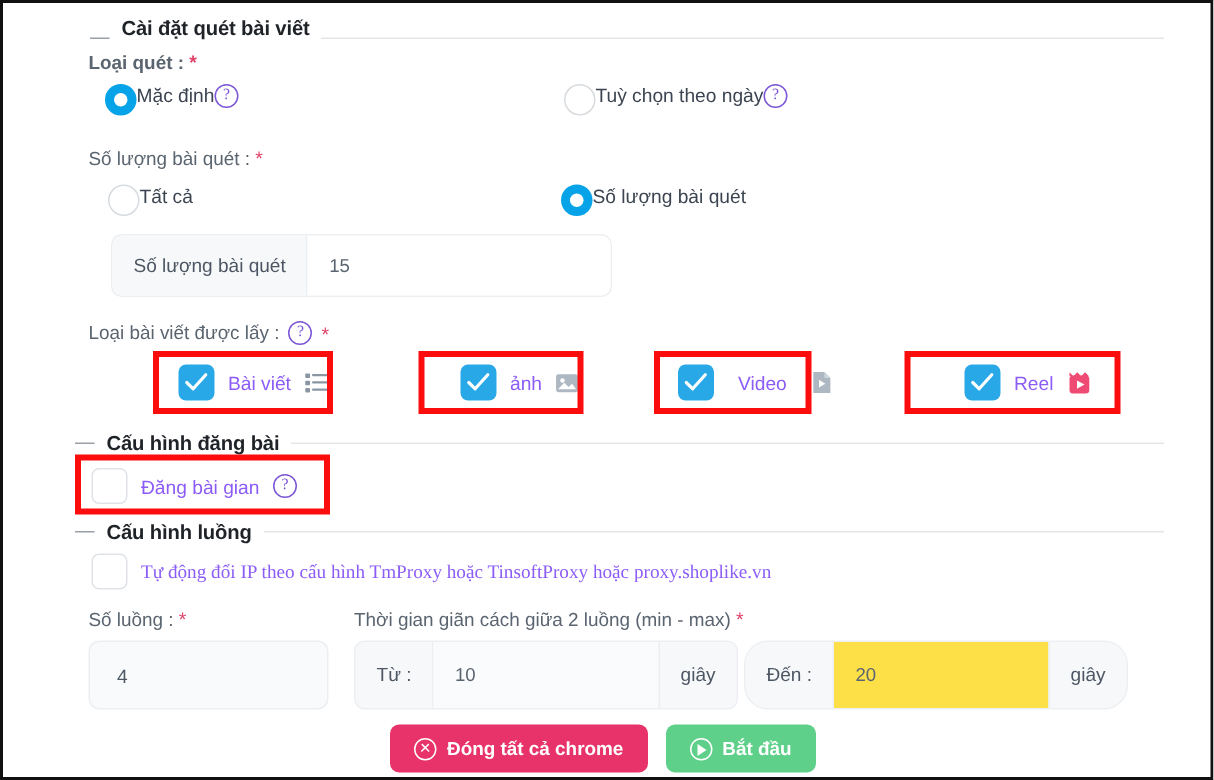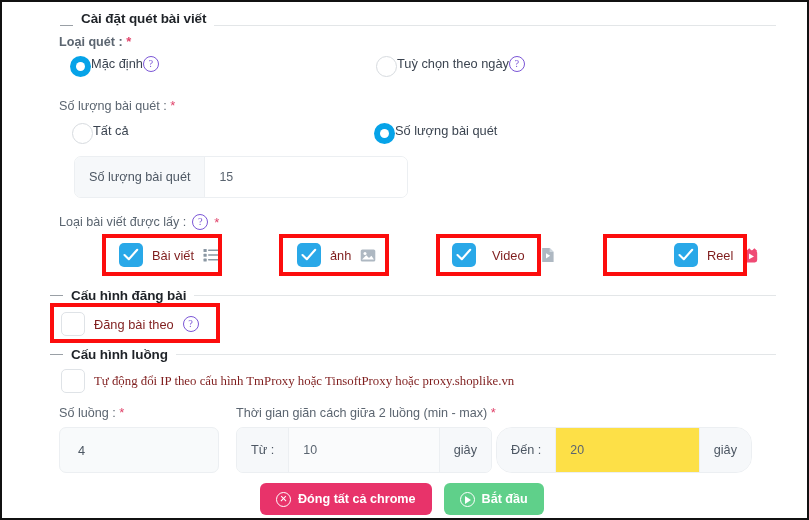--- a/index.html
+++ b/index.html
@@ -99,21 +99,21 @@
     border-radius: 5px;
     background: #29a8e8;
     flex: 0 0 auto;
     position: relative;
   }
   .chk svg { position: absolute; left: 4px; top: 5px; }
   .chk.off {
     background: #fff;
     border: 1.4px solid #dfe3e7;
   }
-  .chk-label { font-size: 12.8px; color: #7f1d1d; white-space: nowrap; }
+  .chk-label { font-size: 12.8px; color: #8b5cf6; white-space: nowrap; }
 
   
   .annot {
     position: absolute;
     border: 4px solid #fc0d0d;
     background: transparent;
     pointer-events: none;
   }
 
   
@@ -255,21 +255,21 @@
     <svg width="16" height="14" viewBox="0 0 16 14">
       <rect x="0.5" y="1" width="3.2" height="3" rx="0.6" fill="#8a97a3"></rect>
       <rect x="5" y="1.4" width="10.5" height="1.5" rx="0.7" fill="#8a97a3"></rect>
       <rect x="0.5" y="5.8" width="3.2" height="3" rx="0.6" fill="#8a97a3"></rect>
       <rect x="5" y="6.2" width="10.5" height="1.5" rx="0.7" fill="#8a97a3"></rect>
       <rect x="0.5" y="10.6" width="3.2" height="3" rx="0.6" fill="#8a97a3"></rect>
       <rect x="5" y="11" width="10.5" height="1.5" rx="0.7" fill="#8a97a3"></rect>
     </svg>
   </div>
 
-  <div class="chk-row" style="position:absolute; left:295px; top:241px;">
+  <div class="chk-row" style="position:absolute; left:305px; top:241px;">
     <span class="chk">
       <svg width="16" height="14" viewBox="0 0 16 14">
         <path d="M1.5 7 L5.8 11.2 L14.2 1.8" stroke="#fff" stroke-width="2.1" fill="none" stroke-linecap="round" stroke-linejoin="round"></path>
       </svg>
     </span>
     <span class="chk-label">ảnh</span>
     <svg width="16" height="15" viewBox="0 0 16 15">
       <rect x="0.7" y="1.5" width="14.6" height="12" rx="1.6" fill="#aeb8c2"></rect>
       <circle cx="5" cy="5.6" r="1.5" fill="#fff"></circle>
       <path d="M2 11.5 L6.2 7.2 L9 10 L11.4 7.8 L14 11.5 Z" fill="#fff"></path>
@@ -283,21 +283,21 @@
       </svg>
     </span>
     <span class="chk-label">Video</span>
     <svg width="14" height="16" viewBox="0 0 14 16">
       <path d="M1.2 1 H8.6 L12.6 5 V15 H1.2 Z" fill="#aeb8c2"></path>
       <path d="M8.6 1 L12.6 5 H8.6 Z" fill="#cdd5dd"></path>
       <path d="M5 6.2 L9.2 8.8 L5 11.4 Z" fill="#fff"></path>
     </svg>
   </div>
 
-  <div class="chk-row" style="position:absolute; left:649px; top:241px;padding-left:23px;">
+  <div class="chk-row" style="position:absolute; left:618px; top:241px;padding-left:23px;">
     <span class="chk">
       <svg width="16" height="14" viewBox="0 0 16 14">
         <path d="M1.5 7 L5.8 11.2 L14.2 1.8" stroke="#fff" stroke-width="2.1" fill="none" stroke-linecap="round" stroke-linejoin="round"></path>
       </svg>
     </span>
     <span class="chk-label">Reel</span>
     <svg width="18" height="17" viewBox="0 0 18 17">
       <path d="M2 1.2 L4.6 3.8 L7.2 1.2 L9.8 3.8 L12.4 1.2 L15 3.8 L15 3.9 L2 3.9 Z" fill="#ef4a74"></path>
       <rect x="2" y="3.4" width="13.2" height="12" rx="2.4" fill="#ef4a74"></rect>
       <path d="M7 6.6 L12 9.4 L7 12.2 Z" fill="#fff"></path>
@@ -310,21 +310,21 @@
   <div class="annot" style="left:601px; top:232px; width:144px; height:42px;"></div>
 
   <div class="section-head" style="left:48px; top:283px; width:726px;">
     <span class="collapse-dash"></span>
     <span class="section-title">Cấu hình đăng bài</span>
     <span class="rule"></span>
   </div>
 
   <div class="chk-row" style="position:absolute; left:59px; top:310px;">
     <span class="chk off"></span>
-    <span class="chk-label">Đăng bài theo</span>
+    <span class="chk-label">Đăng bài gian</span>
     <span class="help">?</span>
   </div>
   <div class="annot" style="left:48px; top:301px; width:170px; height:40px;"></div>
 
   <div class="section-head" style="left:48px; top:342px; width:726px;">
     <span class="collapse-dash"></span>
     <span class="section-title">Cấu hình luồng</span>
     <span class="rule"></span>
   </div>
 

